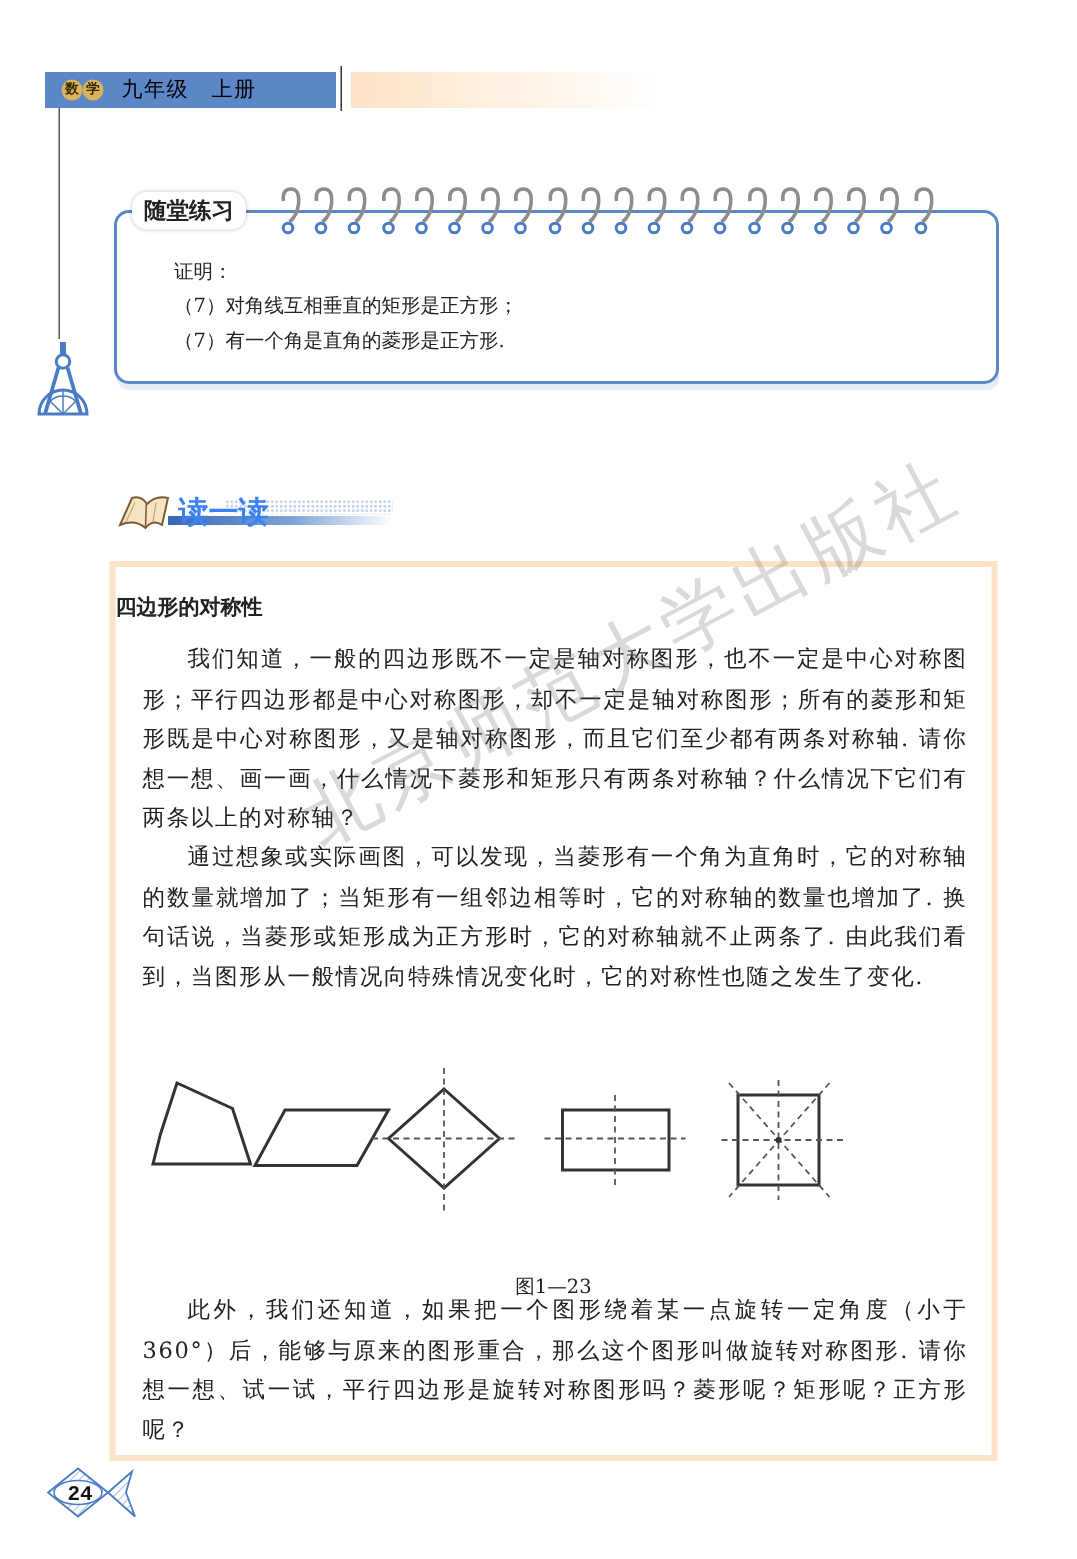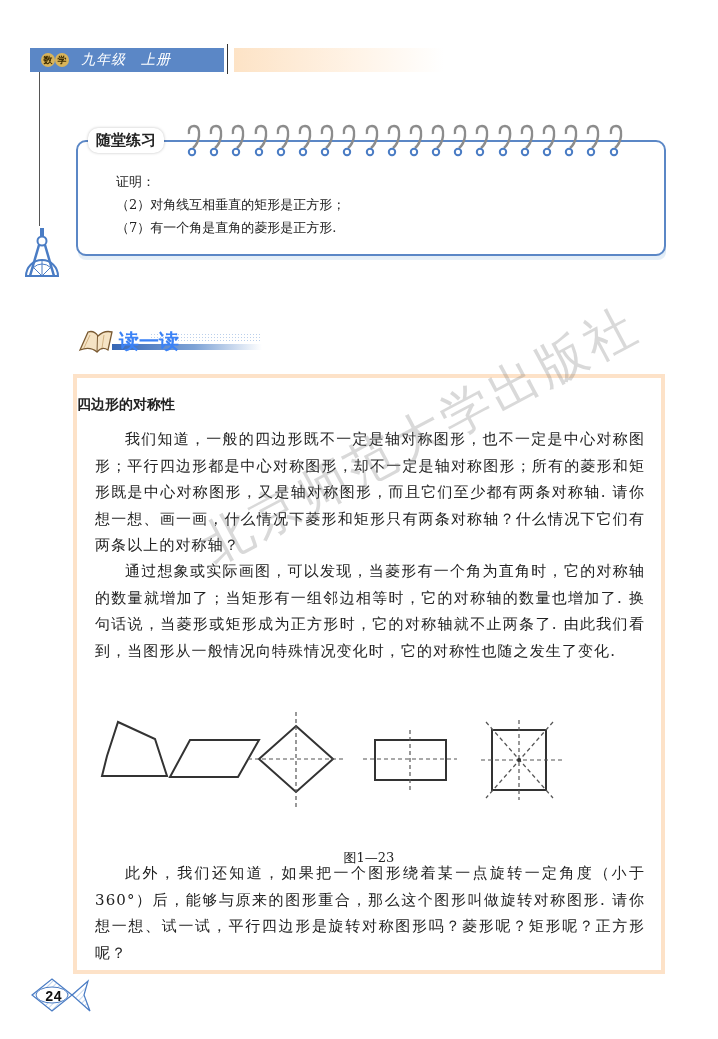--- a/index.html
+++ b/index.html
@@ -6,22 +6,22 @@
   body { width: 718px; height: 1039px; position: relative; overflow: hidden;
          font-family: "DejaVu Serif", "Liberation Serif", serif; color: #222; }
 
   
   .hdr-bar { position: absolute; left: 30px; top: 48px; width: 194px; height: 24px;
              background: #5b87c6; display: flex; align-items: center; }
   .hdr-badge { display: flex; margin-left: 11px; }
   .hdr-badge span { width: 14px; height: 14px; border-radius: 50%; background: #d9b45a;
              font-size: 9px; color: #3a2a00; font-weight: bold; line-height: 14px; text-align: center;
              font-family: "DejaVu Sans", sans-serif; }
-  .hdr-title { color: #ffffff; font-size: 14px; margin-left: 12px; letter-spacing: 1px;
-             font-family: "DejaVu Sans", sans-serif; white-space: pre; font-style: italic; }
+  .hdr-title { color: #000000; font-size: 14px; margin-left: 12px; letter-spacing: 1px;
+             font-family: "DejaVu Sans", sans-serif; white-space: pre; }
   .hdr-sep { position: absolute; left: 227px; top: 44px; width: 1px; height: 30px; background: #333; }
   .hdr-grad { position: absolute; left: 234px; top: 48px; width: 210px; height: 24px;
              background: linear-gradient(to right, #fde3c6, #fff4e8 60%, rgba(255,255,255,0)); }
   .vline { position: absolute; left: 39px; top: 72px; width: 1px; height: 154px; background: #555; }
 
   
   .compass { position: absolute; left: 22px; top: 228px; }
 
   
   .prac-shadow { position: absolute; left: 78px; top: 236px; width: 588px; height: 24px;
@@ -170,21 +170,21 @@
         <circle cx="7" cy="28" r="3.2" fill="none" stroke="#4a7cc4" stroke-width="2"></circle>
       </svg></div>
     <div class="ring"><svg width="16" height="36" viewBox="0 0 16 36">
         <path d="M4 10 Q3 2 9 2 Q15 2 14 12 Q13 20 8 24" fill="none" stroke="#8c8c8c" stroke-width="2.4"></path>
         <circle cx="7" cy="28" r="3.2" fill="none" stroke="#4a7cc4" stroke-width="2"></circle>
       </svg></div>
   </div>
 <div class="prac-tag">随堂练习</div>
 <div class="prac-text">
   <div>证明：</div>
-  <div>（2）对角线互相垂直的矩形是正方形；</div>
+  <div>（7）对角线互相垂直的矩形是正方形；</div>
   <div>（7）有一个角是直角的菱形是正方形.</div>
 </div>
 
 <svg class="read-head" width="36" height="28" viewBox="0 0 36 28">
   <path d="M2 24 L10 6 Q16 4 20 10 Q26 4 34 6 L30 24 Q24 20 19 26 Q12 20 2 24 Z" fill="#f5e3c4" stroke="#7a5a32" stroke-width="1.3"></path>
   <line x1="19.5" y1="10" x2="19" y2="26" stroke="#7a5a32" stroke-width="1"></line>
   <path d="M6 22 L12 9" stroke="#c9a470" stroke-width="0.8"></path>
   <path d="M26 9 L24 22" stroke="#c9a470" stroke-width="0.8"></path>
 </svg>
 <div class="read-dots"></div>

